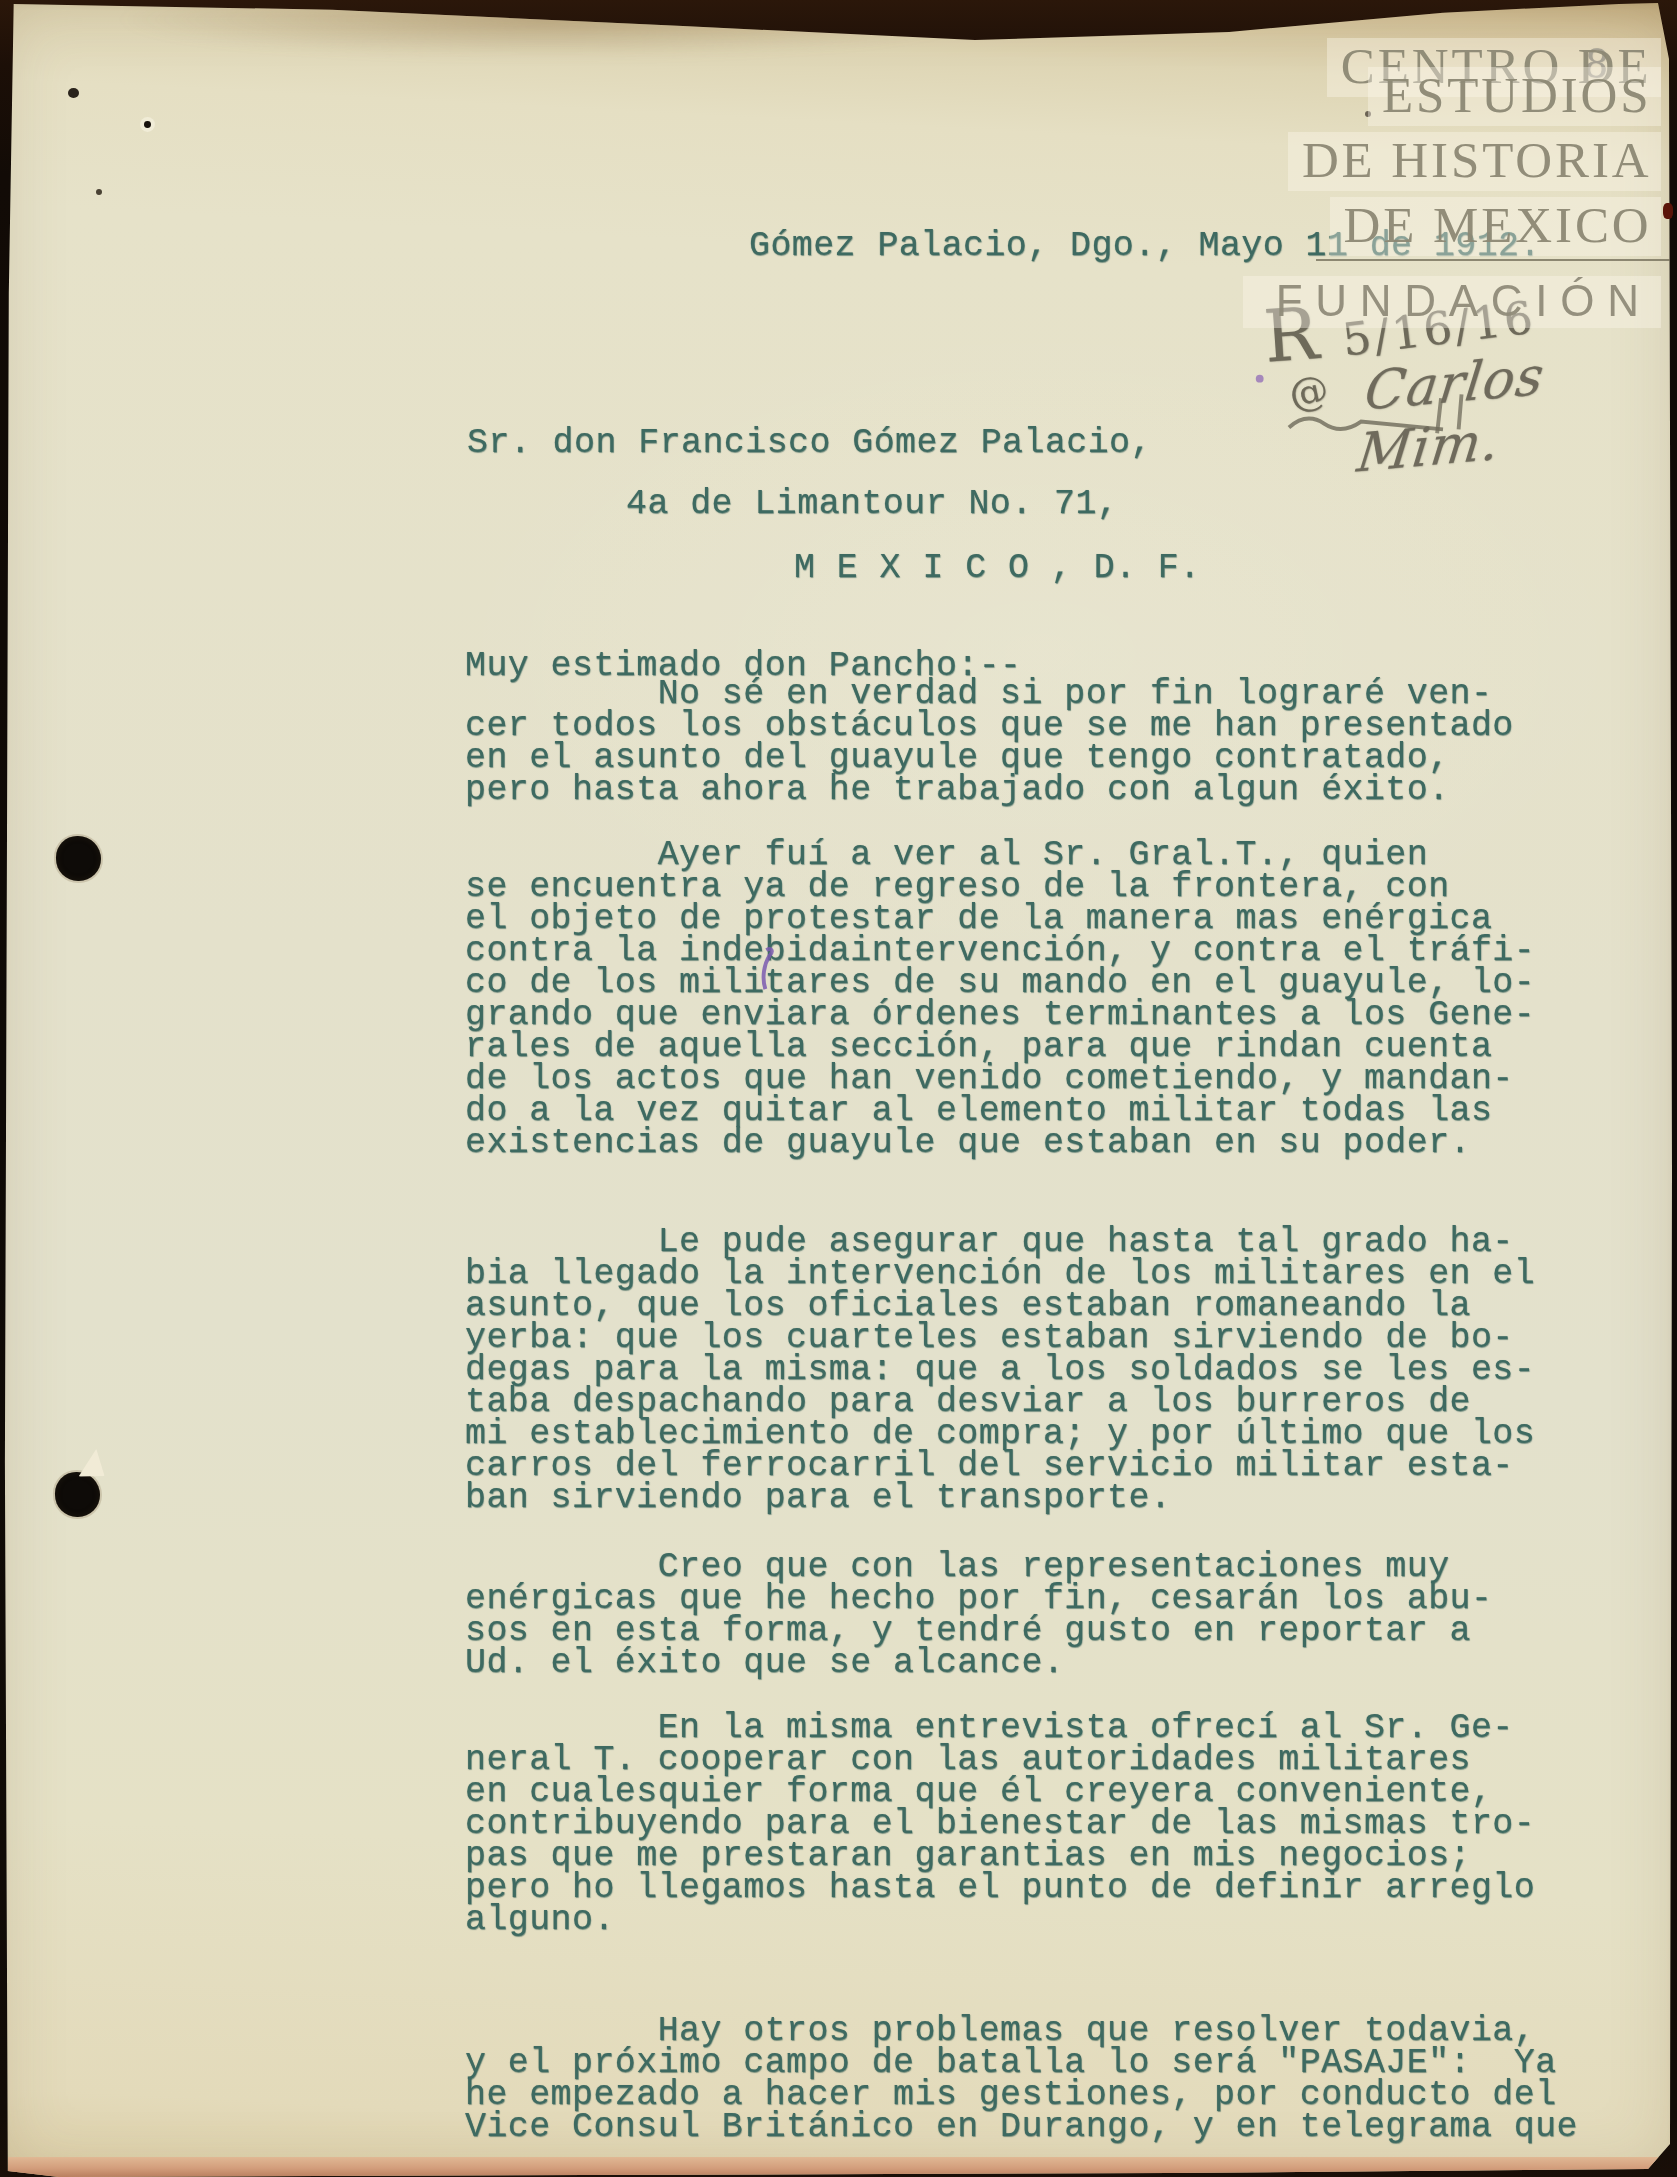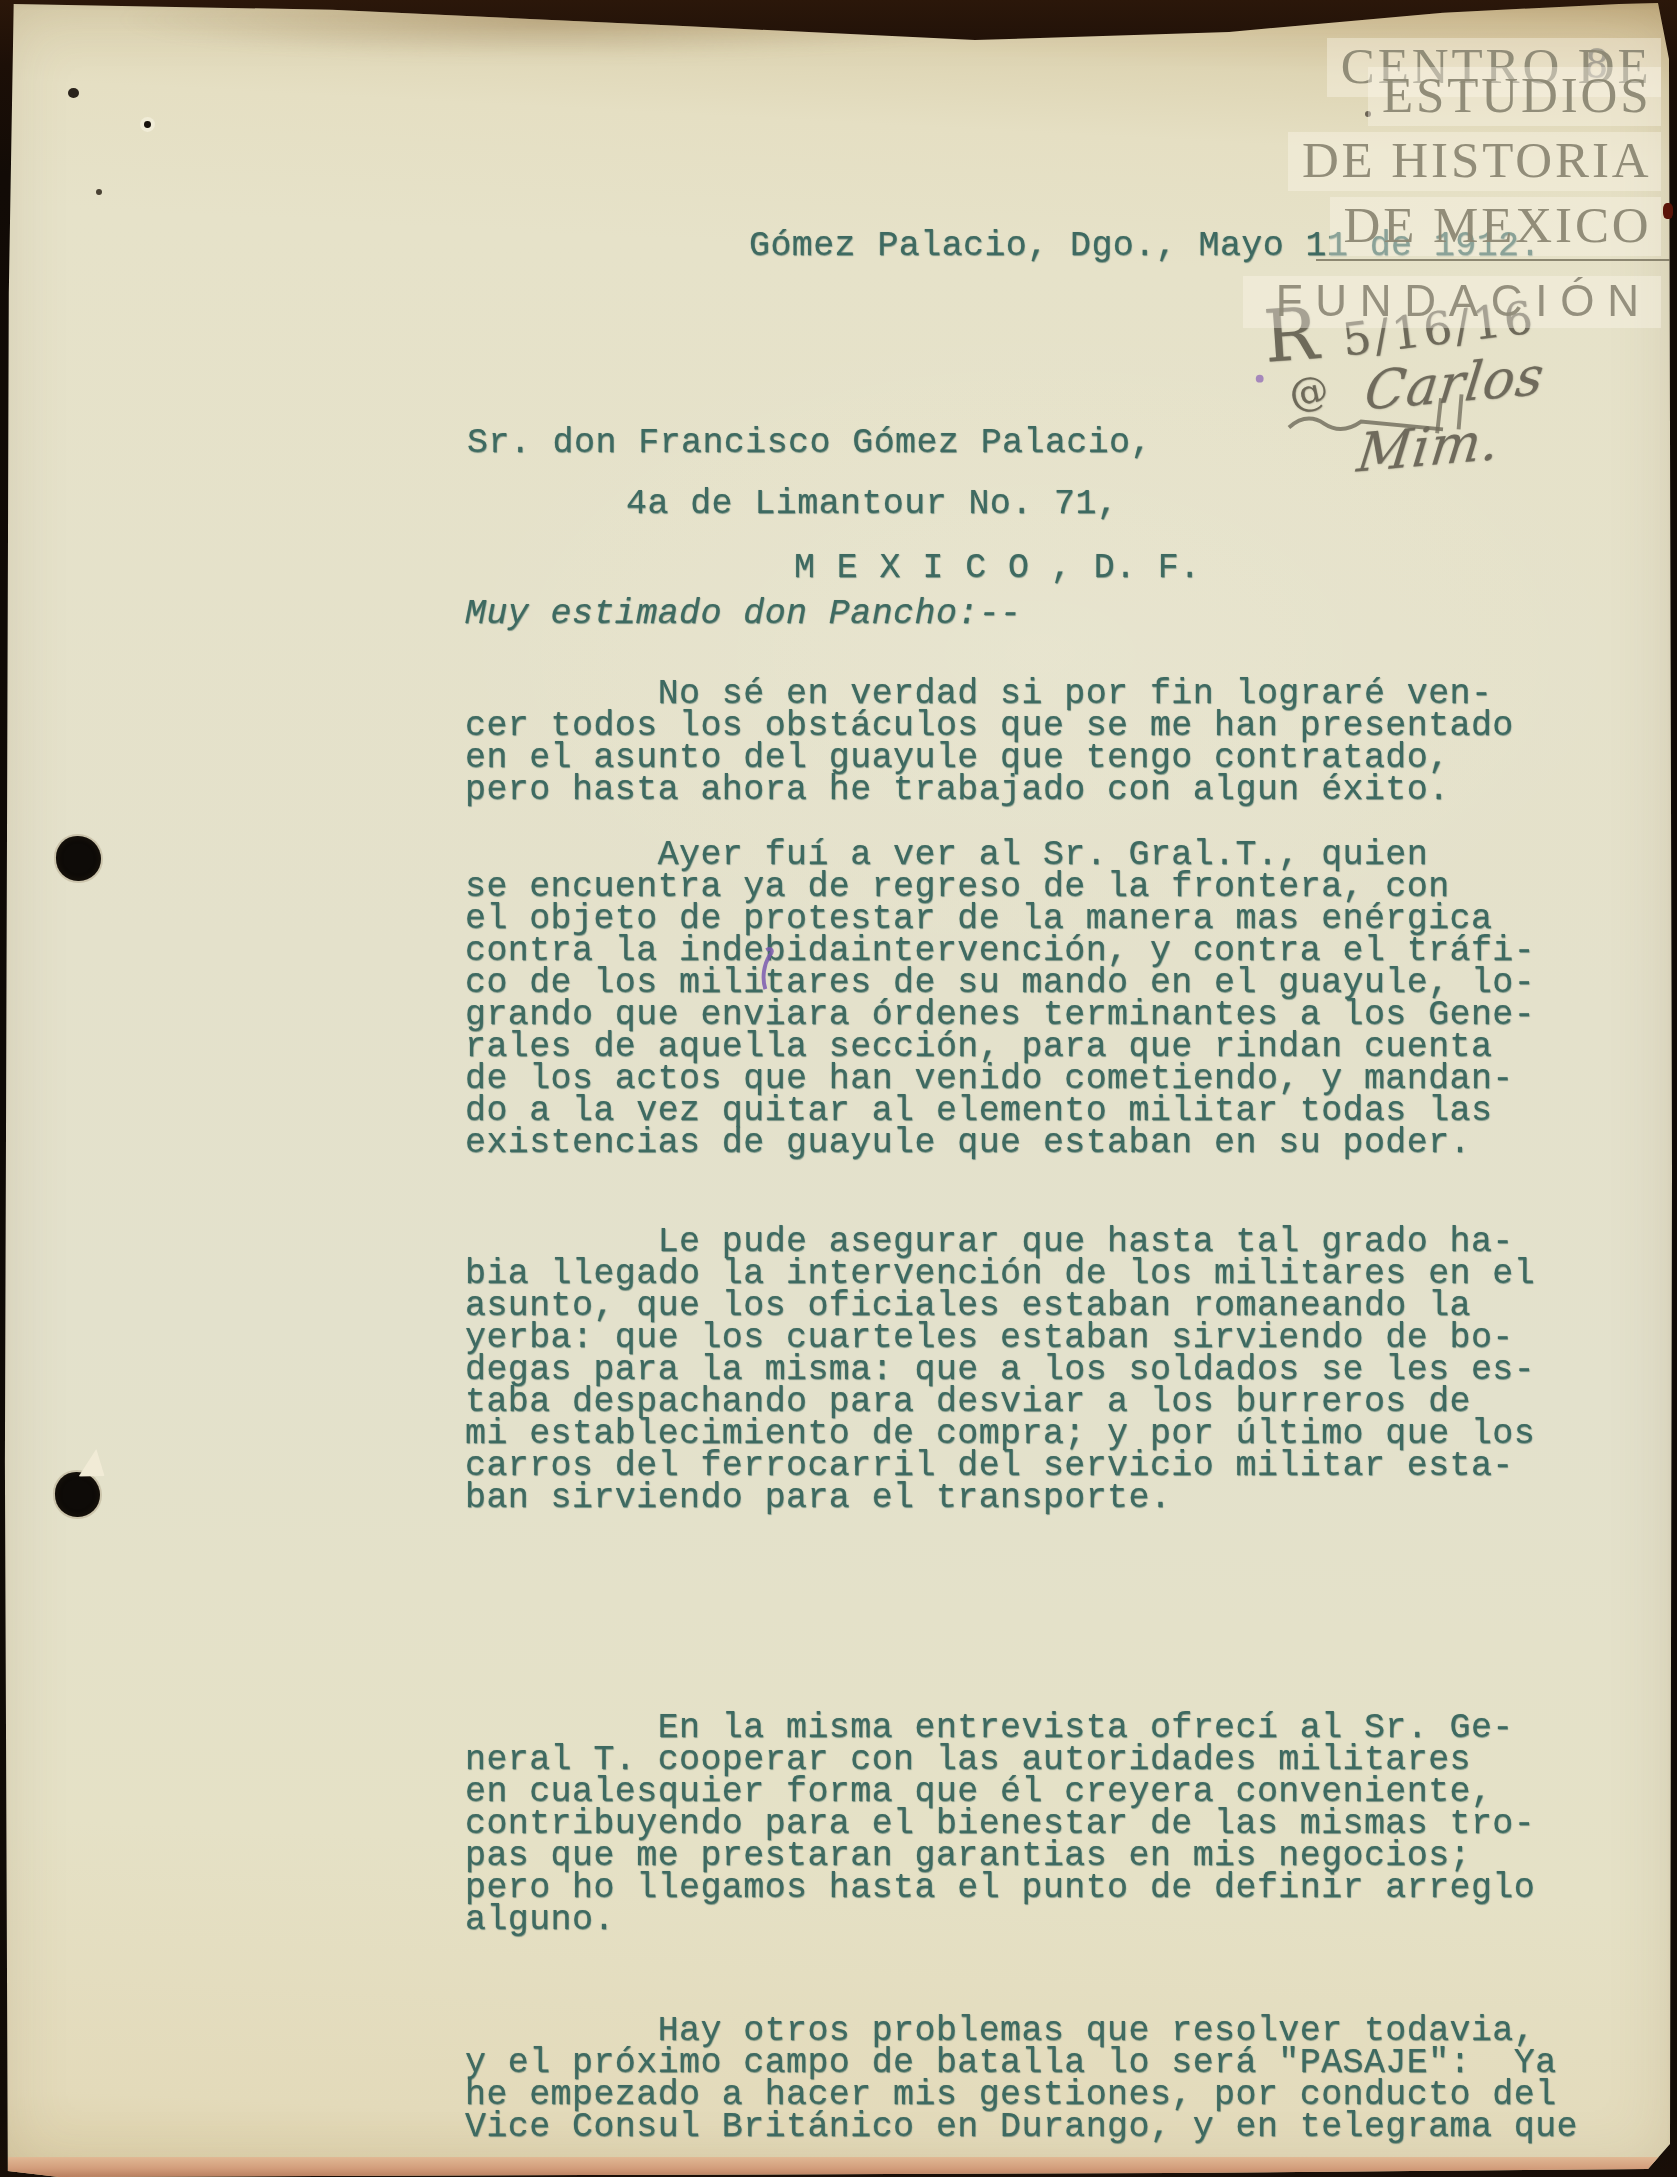--- a/index.html
+++ b/index.html
@@ -68,25 +68,26 @@
     <div id="paper-bottom-edge"></div>
   </div>
 
   <div class="typed" style="left:749px;top:230px;">Gómez Palacio, Dgo., Mayo 11 de 1912.</div>
   <div id="underline-date"></div>
 
   <div class="typed" style="left:467px;top:427px;">Sr. don Francisco Gómez Palacio,</div>
   <div class="typed" style="left:626px;top:488px;">4a de Limantour No. 71,</div>
   <div class="typed" style="left:770px;top:552px;margin-left:24px;">M E X I C O , D. F.</div>
 
-  <div class="typed" style="left:465px;top:598px;font-style:italic;">Muy estimado don Pancho:--</div>
+  <div class="typed" style="left:465px;top:650px;">Muy estimado don Pancho:--</div>
 
   <div class="typed" style="left:465px;top:678px;"><div class="tline">         No sé en verdad si por fin lograré ven-</div><div class="tline">cer todos los obstáculos que se me han presentado</div><div class="tline">en el asunto del guayule que tengo contratado,</div><div class="tline">pero hasta ahora he trabajado con algun éxito.</div></div>
   <div class="typed" style="left:465px;top:839px;"><div class="tline">         Ayer fuí a ver al Sr. Gral.T., quien</div><div class="tline">se encuentra ya de regreso de la frontera, con</div><div class="tline">el objeto de protestar de la manera mas enérgica</div><div class="tline">contra la indebidaintervención, y contra el tráfi-</div><div class="tline">co de los militares de su mando en el guayule, lo-</div><div class="tline">grando que enviara órdenes terminantes a los Gene-</div><div class="tline">rales de aquella sección, para que rindan cuenta</div><div class="tline">de los actos que han venido cometiendo, y mandan-</div><div class="tline">do a la vez quitar al elemento militar todas las</div><div class="tline">existencias de guayule que estaban en su poder.</div></div>
   <div class="typed" style="left:465px;top:1226px;"><div class="tline">         Le pude asegurar que hasta tal grado ha-</div><div class="tline">bia llegado la intervención de los militares en el</div><div class="tline">asunto, que los oficiales estaban romaneando la</div><div class="tline">yerba: que los cuarteles estaban sirviendo de bo-</div><div class="tline">degas para la misma: que a los soldados se les es-</div><div class="tline">taba despachando para desviar a los burreros de</div><div class="tline">mi establecimiento de compra; y por último que los</div><div class="tline">carros del ferrocarril del servicio militar esta-</div><div class="tline">ban sirviendo para el transporte.</div></div>
+  <div class="typed" style="left:465px;top:1551px;"><div class="tline">         Creo que con las representaciones muy</div><div class="tline">enérgicas que he hecho por fin, cesarán los abu-</div><div class="tline">sos en esta forma, y tendré gusto en reportar a</div><div class="tline">Ud. el éxito que se alcance.</div></div>
   <div class="typed" style="left:465px;top:1712px;"><div class="tline">         En la misma entrevista ofrecí al Sr. Ge-</div><div class="tline">neral T. cooperar con las autoridades militares</div><div class="tline">en cualesquier forma que él creyera conveniente,</div><div class="tline">contribuyendo para el bienestar de las mismas tro-</div><div class="tline">pas que me prestaran garantias en mis negocios;</div><div class="tline">pero ho llegamos hasta el punto de definir arreglo</div><div class="tline">alguno.</div></div>
   <div class="typed" style="left:465px;top:1970px;margin-top:45px;"><div class="tline">         Hay otros problemas que resolver todavia,</div><div class="tline">y el próximo campo de batalla lo será "PASAJE":  Ya</div><div class="tline">he empezado a hacer mis gestiones, por conducto del</div><div class="tline">Vice Consul Británico en Durango, y en telegrama que</div></div>
 
   <div class="wm" style="top:0;margin-top:38px;">CENTRO DE</div>
   <div class="wm" style="top:67px;">ESTUDIOS</div>
   <div class="wm" style="top:132px;">DE HISTORIA</div>
   <div class="wm" style="top:197px;">DE MEXICO</div>
   <div class="wm" id="wm-5" style="top:276px;">FUNDACIÓN</div>
 
   <div class="pencil" id="hw-r">R</div>

